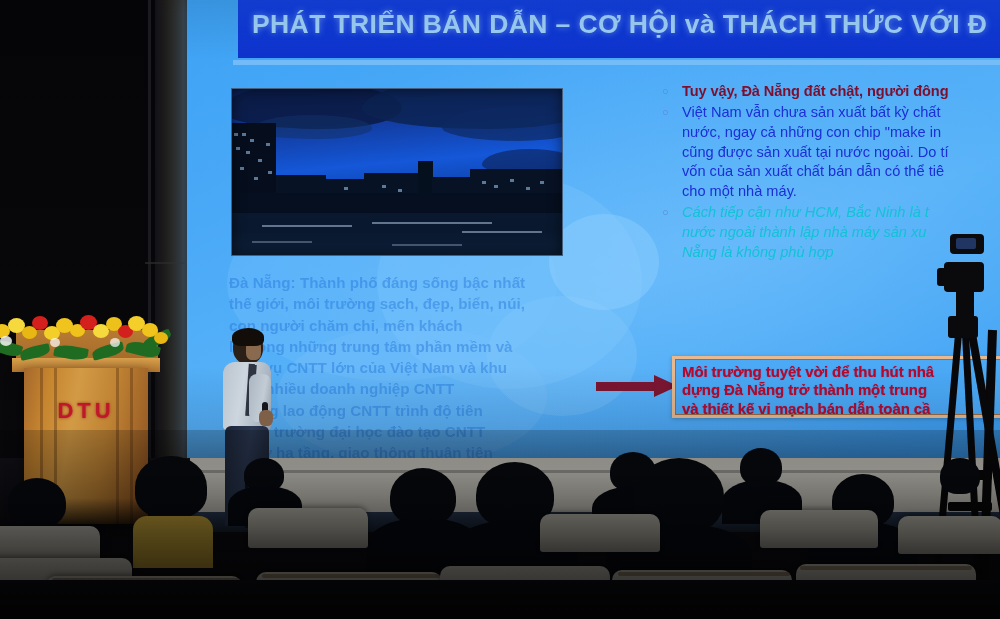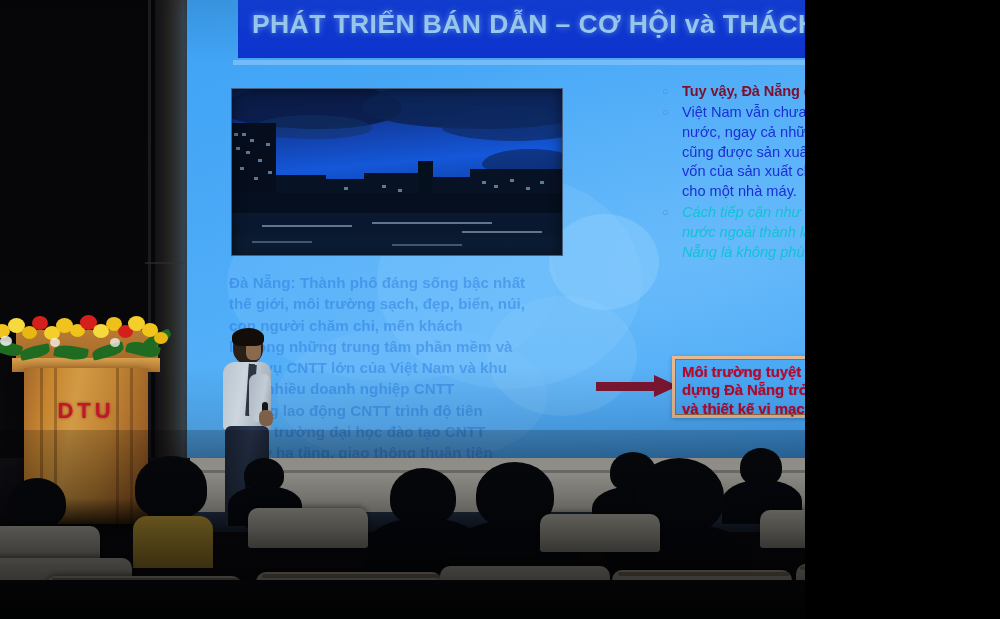--- a/index.html
+++ b/index.html
@@ -1,17 +1,17 @@
 <!DOCTYPE html>
 <html><head>
 <meta charset="utf-8">
 <style>
   html,body{margin:0;padding:0;background:#000;}
   body{width:1000px;height:619px;overflow:hidden;font-family:"Liberation Sans",sans-serif;}
-  #scene{position:relative;width:805px;height:619px;overflow:hidden;background:#07060a;}
+  #scene{position:relative;width:1000px;height:619px;overflow:hidden;background:#07060a;}
 
   
   .hall-dark{position:absolute;left:0;top:0;width:1000px;height:619px;
     background:linear-gradient(180deg,#050509 0%,#09080d 40%,#0c0b10 100%);}
   .wall-pillar{position:absolute;left:155px;top:0;width:38px;height:470px;
     background:linear-gradient(90deg,#121115 0%,#25231f 40%,#35322c 75%,#17161a 100%);}
   .wall-panel-right{position:absolute;left:0px;top:0;width:158px;height:505px;
     background:linear-gradient(180deg,#050508 0%,#07070a 60%,#0a090c 100%);}
   .wall-seam{position:absolute;left:148px;top:0;width:3px;height:470px;background:#1b1a1e;}
   .wall-lower-strip{position:absolute;left:145px;top:262px;width:52px;height:2px;background:#2e2c28;opacity:.7;}

